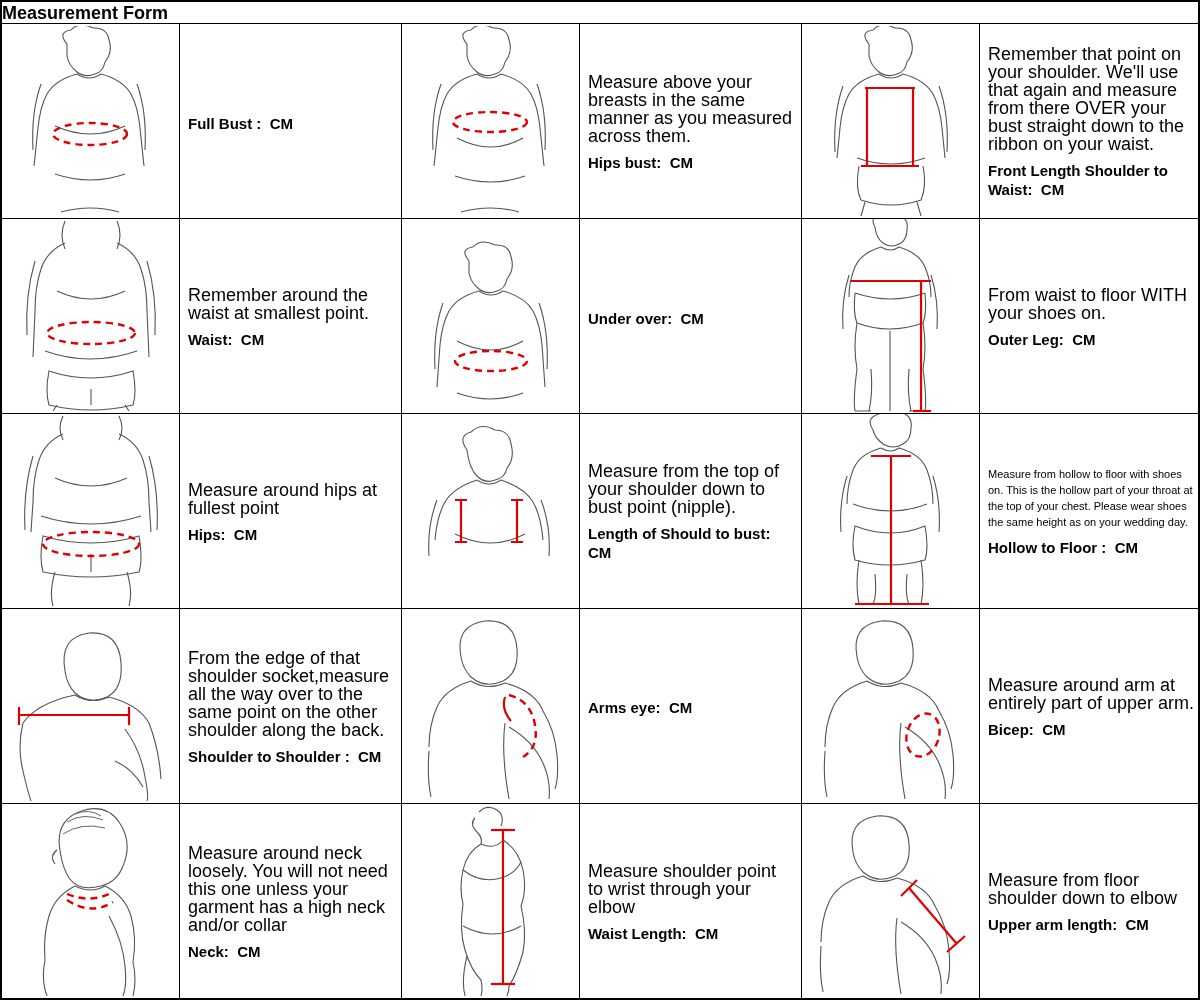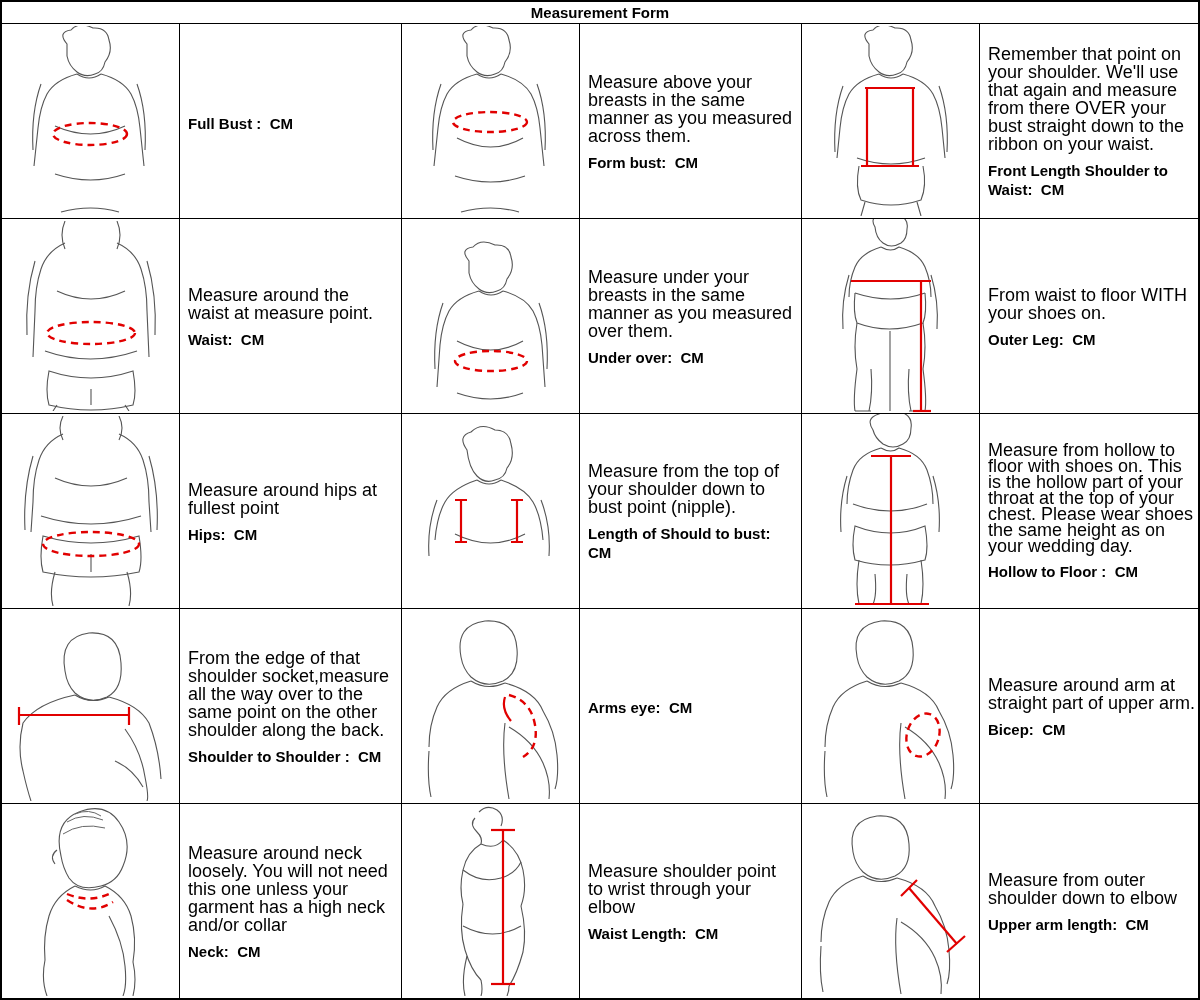--- a/index.html
+++ b/index.html
@@ -9,23 +9,22 @@
     color:#000;
     overflow:hidden;
   }
   #page{
     width:1200px;height:1000px;
     box-sizing:border-box;
     border:2px solid #000;
     display:flex;flex-direction:column;
   }
   .title{
-    text-align:center;
     font-weight:bold;
-    font-size:15px;
+    font-size:18px;
     line-height:18px;
     padding:2px 0 1px 0;
     border-bottom:1px solid #000;
     flex:0 0 auto;
   }
   .grid{
     flex:1 1 auto;
     display:flex;flex-direction:column;
   }
   .row{
@@ -49,21 +48,21 @@
   .txt{
     width:222px;flex:0 0 222px;
     padding:8px 6px 6px 8px;
     display:flex;flex-direction:column;justify-content:center;
   }
   .txt.narrow{padding:6px 6px 6px 8px;}
   .desc{
     font-size:18px;line-height:18px;
     margin:0 0 6px 0;
   }
-  .desc.small{font-size:18px;line-height:16px;}
+  .desc.small{font-size:11px;line-height:16px;}
   .lbl{
     font-size:15px;line-height:19px;
     font-weight:bold;
     margin:2px 0 0 0;
   }
   .lbl .unit{font-weight:bold;}
   svg{display:block;}
   .ln{fill:none;stroke:#555;stroke-width:1.1;}
   .ln2{fill:none;stroke:#666;stroke-width:1;}
   .red{fill:none;stroke:#e10000;stroke-width:2.2;}
@@ -106,21 +105,21 @@
           <path class="ln" d="M36 58 q-10 28 -8 66"></path>
           <path class="ln" d="M132 58 q10 28 8 66"></path>
           <path class="ln" d="M52 112 q34 18 66 0"></path>
           <path class="ln" d="M50 150 q36 12 70 0"></path>
           <path class="ln" d="M56 186 q30 -8 58 0"></path>
           <ellipse class="redd" cx="85" cy="96" rx="37" ry="10"></ellipse>
         </svg>
       </div>
       <div class="cell txt">
         <p class="desc">Measure above your breasts in the same manner as you measured across them.</p>
-        <p class="lbl"><span>Form bust:</span>&nbsp; <span class="unit">CM</span></p>
+        <p class="lbl"><span>Hips bust:</span>&nbsp; <span class="unit">CM</span></p>
       </div>
 
       <div class="cell fig">
         <svg width="172" height="190" viewBox="0 0 172 190">
           <path class="ln" d="M64 18 q-10 -12 4 -14 q8 -9 22 -2 q14 -1 16 12 q4 12 -4 22 q-2 10 -10 12 q-10 4 -18 -2 q-8 -6 -10 -16z"></path>
           <path class="ln" d="M74 48 q12 8 24 0"></path>
           <path class="ln" d="M74 48 q-22 6 -30 20 q-7 13 -9 34 l-3 30"></path>
           <path class="ln" d="M98 48 q22 6 30 20 q7 13 9 34 l3 30"></path>
           <path class="ln" d="M38 60 q-10 28 -8 66"></path>
           <path class="ln" d="M134 60 q10 28 8 66"></path>
@@ -150,39 +149,38 @@
           <path class="ln" d="M142 40 q10 34 8 74"></path>
           <path class="ln" d="M52 70 q34 16 68 0"></path>
           <path class="ln" d="M40 130 q45 16 92 0"></path>
           <path class="ln" d="M44 150 q42 14 84 0 q4 22 0 34 q-42 10 -84 0 q-4 -14 0 -34z"></path>
           <path class="ln" d="M86 168 l0 16"></path>
           <path class="ln" d="M52 184 l-4 6 M120 184 l4 6"></path>
           <ellipse class="redd" cx="86" cy="112" rx="44" ry="11"></ellipse>
         </svg>
       </div>
       <div class="cell txt">
-        <p class="desc">Measure around the waist at measure point.</p>
+        <p class="desc">Remember around the waist at smallest point.</p>
         <p class="lbl"><span>Waist:</span>&nbsp; <span class="unit">CM</span></p>
       </div>
 
       <div class="cell fig">
         <svg width="172" height="190" viewBox="0 0 172 190">
           <path class="ln" d="M64 40 q-10 -12 4 -14 q8 -9 22 -2 q14 -1 16 12 q4 12 -4 22 q-2 10 -10 12 q-10 4 -18 -2 q-8 -6 -10 -16z"></path>
           <path class="ln" d="M74 70 q12 8 24 0"></path>
           <path class="ln" d="M74 70 q-22 6 -30 20 q-7 13 -9 34 l-3 42"></path>
           <path class="ln" d="M98 70 q22 6 30 20 q7 13 9 34 l3 42"></path>
           <path class="ln" d="M38 82 q-10 28 -8 66"></path>
           <path class="ln" d="M134 82 q10 28 8 66"></path>
           <path class="ln" d="M52 120 q34 18 66 0"></path>
           <path class="ln" d="M52 172 q34 12 66 0"></path>
           <ellipse class="redd" cx="86" cy="140" rx="36" ry="10"></ellipse>
         </svg>
       </div>
       <div class="cell txt">
-        <p class="desc">Measure under your breasts in the same manner as you measured over them.</p>
         <p class="lbl"><span>Under over:</span>&nbsp; <span class="unit">CM</span></p>
       </div>
 
       <div class="cell fig">
         <svg width="172" height="195" viewBox="0 0 172 195">
           <path class="ln" d="M70 8 q-6 -10 6 -12 q8 -6 18 0 q10 4 8 14 q0 10 -6 14 q-10 6 -18 0 q-7 -5 -8 -16z"></path>
           <path class="ln" d="M76 28 q10 6 18 0 q20 6 26 20 q6 14 6 30"></path>
           <path class="ln" d="M76 28 q-20 6 -26 20 q-6 14 -6 30"></path>
           <path class="ln" d="M44 56 q-8 26 -6 54"></path>
           <path class="ln" d="M126 56 q8 26 6 54"></path>
@@ -313,21 +311,21 @@
           <path class="ln" d="M62 70 q-26 8 -34 26 q-8 18 -8 40"></path>
           <path class="ln" d="M96 72 q30 8 38 28"></path>
           <path class="ln" d="M20 140 q-2 28 2 46"></path>
           <path class="ln" d="M134 100 q12 20 14 44 q2 22 -2 34"></path>
           <path class="ln" d="M100 116 q24 14 34 36 q8 18 6 36"></path>
           <path class="ln" d="M96 112 q-4 30 4 76"></path>
           <ellipse class="redd" cx="118" cy="124" rx="16" ry="22" transform="rotate(18 118 124)"></ellipse>
         </svg>
       </div>
       <div class="cell txt">
-        <p class="desc">Measure around arm at straight part of upper arm.</p>
+        <p class="desc">Measure around arm at entirely part of upper arm.</p>
         <p class="lbl"><span>Bicep:</span>&nbsp; <span class="unit">CM</span></p>
       </div>
     </div>
 
     <div class="row">
       <div class="cell fig">
         <svg width="172" height="190" viewBox="0 0 172 190">
           <path class="ln" d="M56 50 q-8 -34 18 -44 q26 -10 40 10 q14 20 4 44 q-6 16 -22 20 q-22 6 -32 -8 q-6 -10 -8 -22z"></path>
           <path class="ln2" d="M70 8 q14 -6 26 2 M62 16 q16 -10 36 -2 M58 28 q18 -12 42 -6"></path>
           <path class="ln" d="M52 44 q-8 6 -2 14"></path>
@@ -378,19 +376,19 @@
           <path class="ln" d="M16 140 q-2 28 2 46"></path>
           <path class="ln" d="M130 100 q12 20 14 44 q2 22 -2 34"></path>
           <path class="ln" d="M96 116 q24 14 34 36 q8 18 6 36"></path>
           <path class="ln" d="M92 112 q-4 30 4 76"></path>
           <path class="red" d="M104 82 L152 138"></path>
           <path class="red" d="M96 90 L112 74"></path>
           <path class="red" d="M142 146 L160 130"></path>
         </svg>
       </div>
       <div class="cell txt">
-        <p class="desc">Measure from outer shoulder down to elbow</p>
+        <p class="desc">Measure from floor shoulder down to elbow</p>
         <p class="lbl"><span>Upper arm length:</span>&nbsp; <span class="unit">CM</span></p>
       </div>
     </div>
 
   </div>
 </div>
 
 </body></html>

